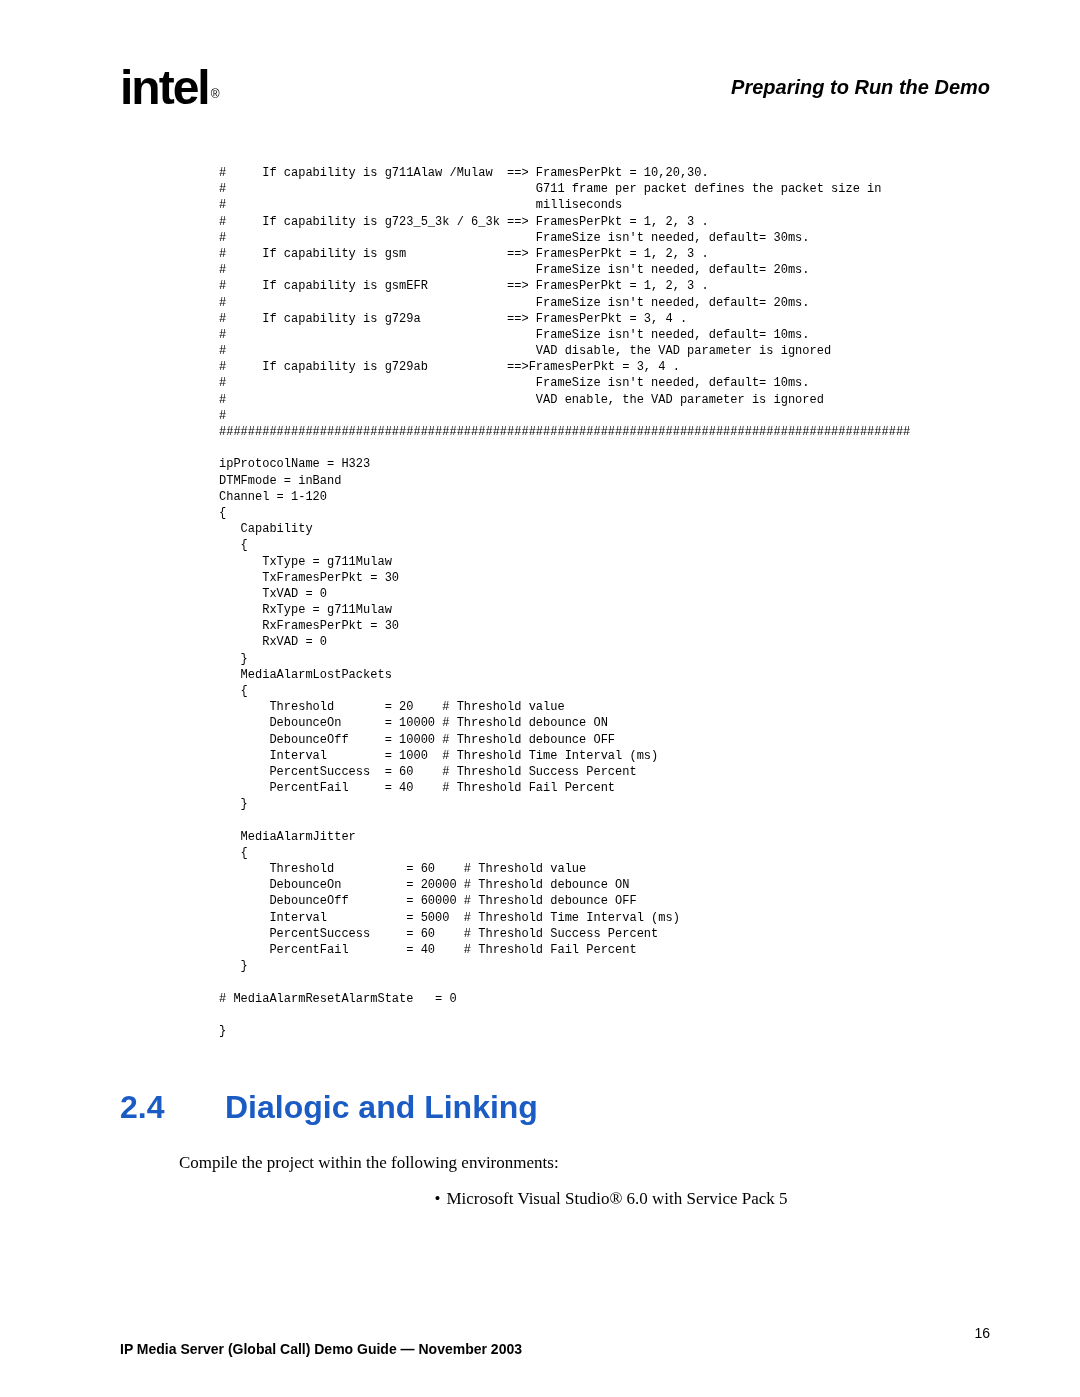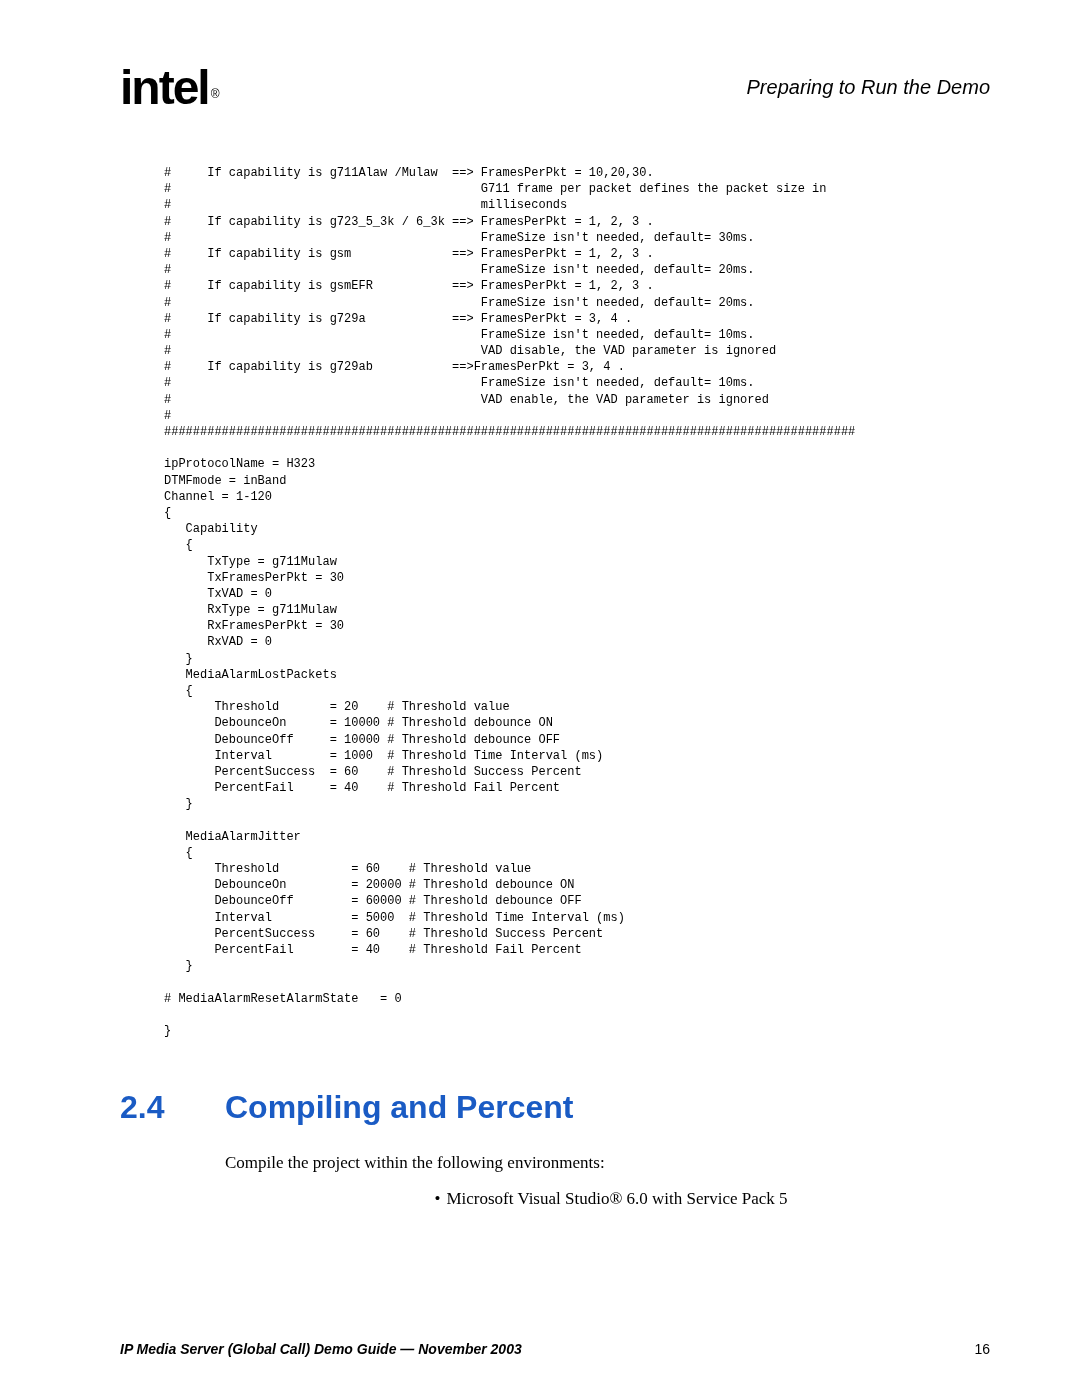--- a/index.html
+++ b/index.html
@@ -36,30 +36,30 @@
   .logo .reg {
     font-size: 12px;
     vertical-align: baseline;
     position: relative;
     top: -6px;
     font-weight: 400;
     margin-left: 2px;
   }
   .running-head {
     font-family: "Helvetica Neue", Helvetica, Arial, sans-serif;
-    font-weight: 400;
+    font-weight: 700;
     font-style: italic;
     font-size: 20px;
     margin-left: 20px;
   }
   .code-block {
     font-family: "Courier New", Courier, monospace;
     font-size: 12px;
     white-space: pre;
-    margin-left: 44px;
+    margin-left: 99px;
     line-height: 1.35;
     color: #000;
   }
   .section-row {
     display: flex;
     align-items: baseline;
     margin-top: 50px;
     margin-bottom: 25px;
   }
   .section-num {
@@ -70,21 +70,21 @@
     width: 105px;
     flex-shrink: 0;
   }
   .section-title {
     font-family: "Helvetica Neue", Helvetica, Arial, sans-serif;
     font-size: 32px;
     font-weight: 700;
     color: #1a5bc4;
   }
   .body-text {
-    margin-left: 105px;
+    margin-left: 59px;
     font-size: 17px;
     line-height: 1.4;
     margin-bottom: 12px;
   }
   .bullet-row {
     margin-left: 124px;
     font-size: 17px;
     line-height: 1.4;
     margin-bottom: 12px;
     text-align: center;
@@ -99,22 +99,22 @@
     position: absolute;
     bottom: 40px;
     left: 120px;
     right: 90px;
     display: flex;
     justify-content: space-between;
     font-family: "Helvetica Neue", Helvetica, Arial, sans-serif;
     font-size: 14px;
   }
   .footer-left {
-    font-style: italic;
-    font-weight: 700;
+    font-weight: 700;
+    margin-top: 16px;
   }
   .footer-right {
     font-weight: 400;
   }
   .ital { font-style: italic; }
 </style>
 </head>
 <body>
 
 <div class="page">
@@ -176,21 +176,21 @@
        PercentSuccess     = 60    # Threshold Success Percent
        PercentFail        = 40    # Threshold Fail Percent
    }
 
 # MediaAlarmResetAlarmState   = 0
 
 }</div>
 
   <div class="section-row">
     <div class="section-num">2.4</div>
-    <div class="section-title">Compiling and Percent</div>
+    <div class="section-title">Dialogic and Linking</div>
   </div>
 
   <div class="body-text">Compile the project within the following environments:</div>
 
   <div class="bullet-row">Microsoft Visual Studio® 6.0 with Service Pack 5</div>
 
 
   <div class="footer">
     <div class="footer-left">IP Media Server (Global Call) Demo Guide — November 2003</div>
     <div class="footer-right">16</div>

